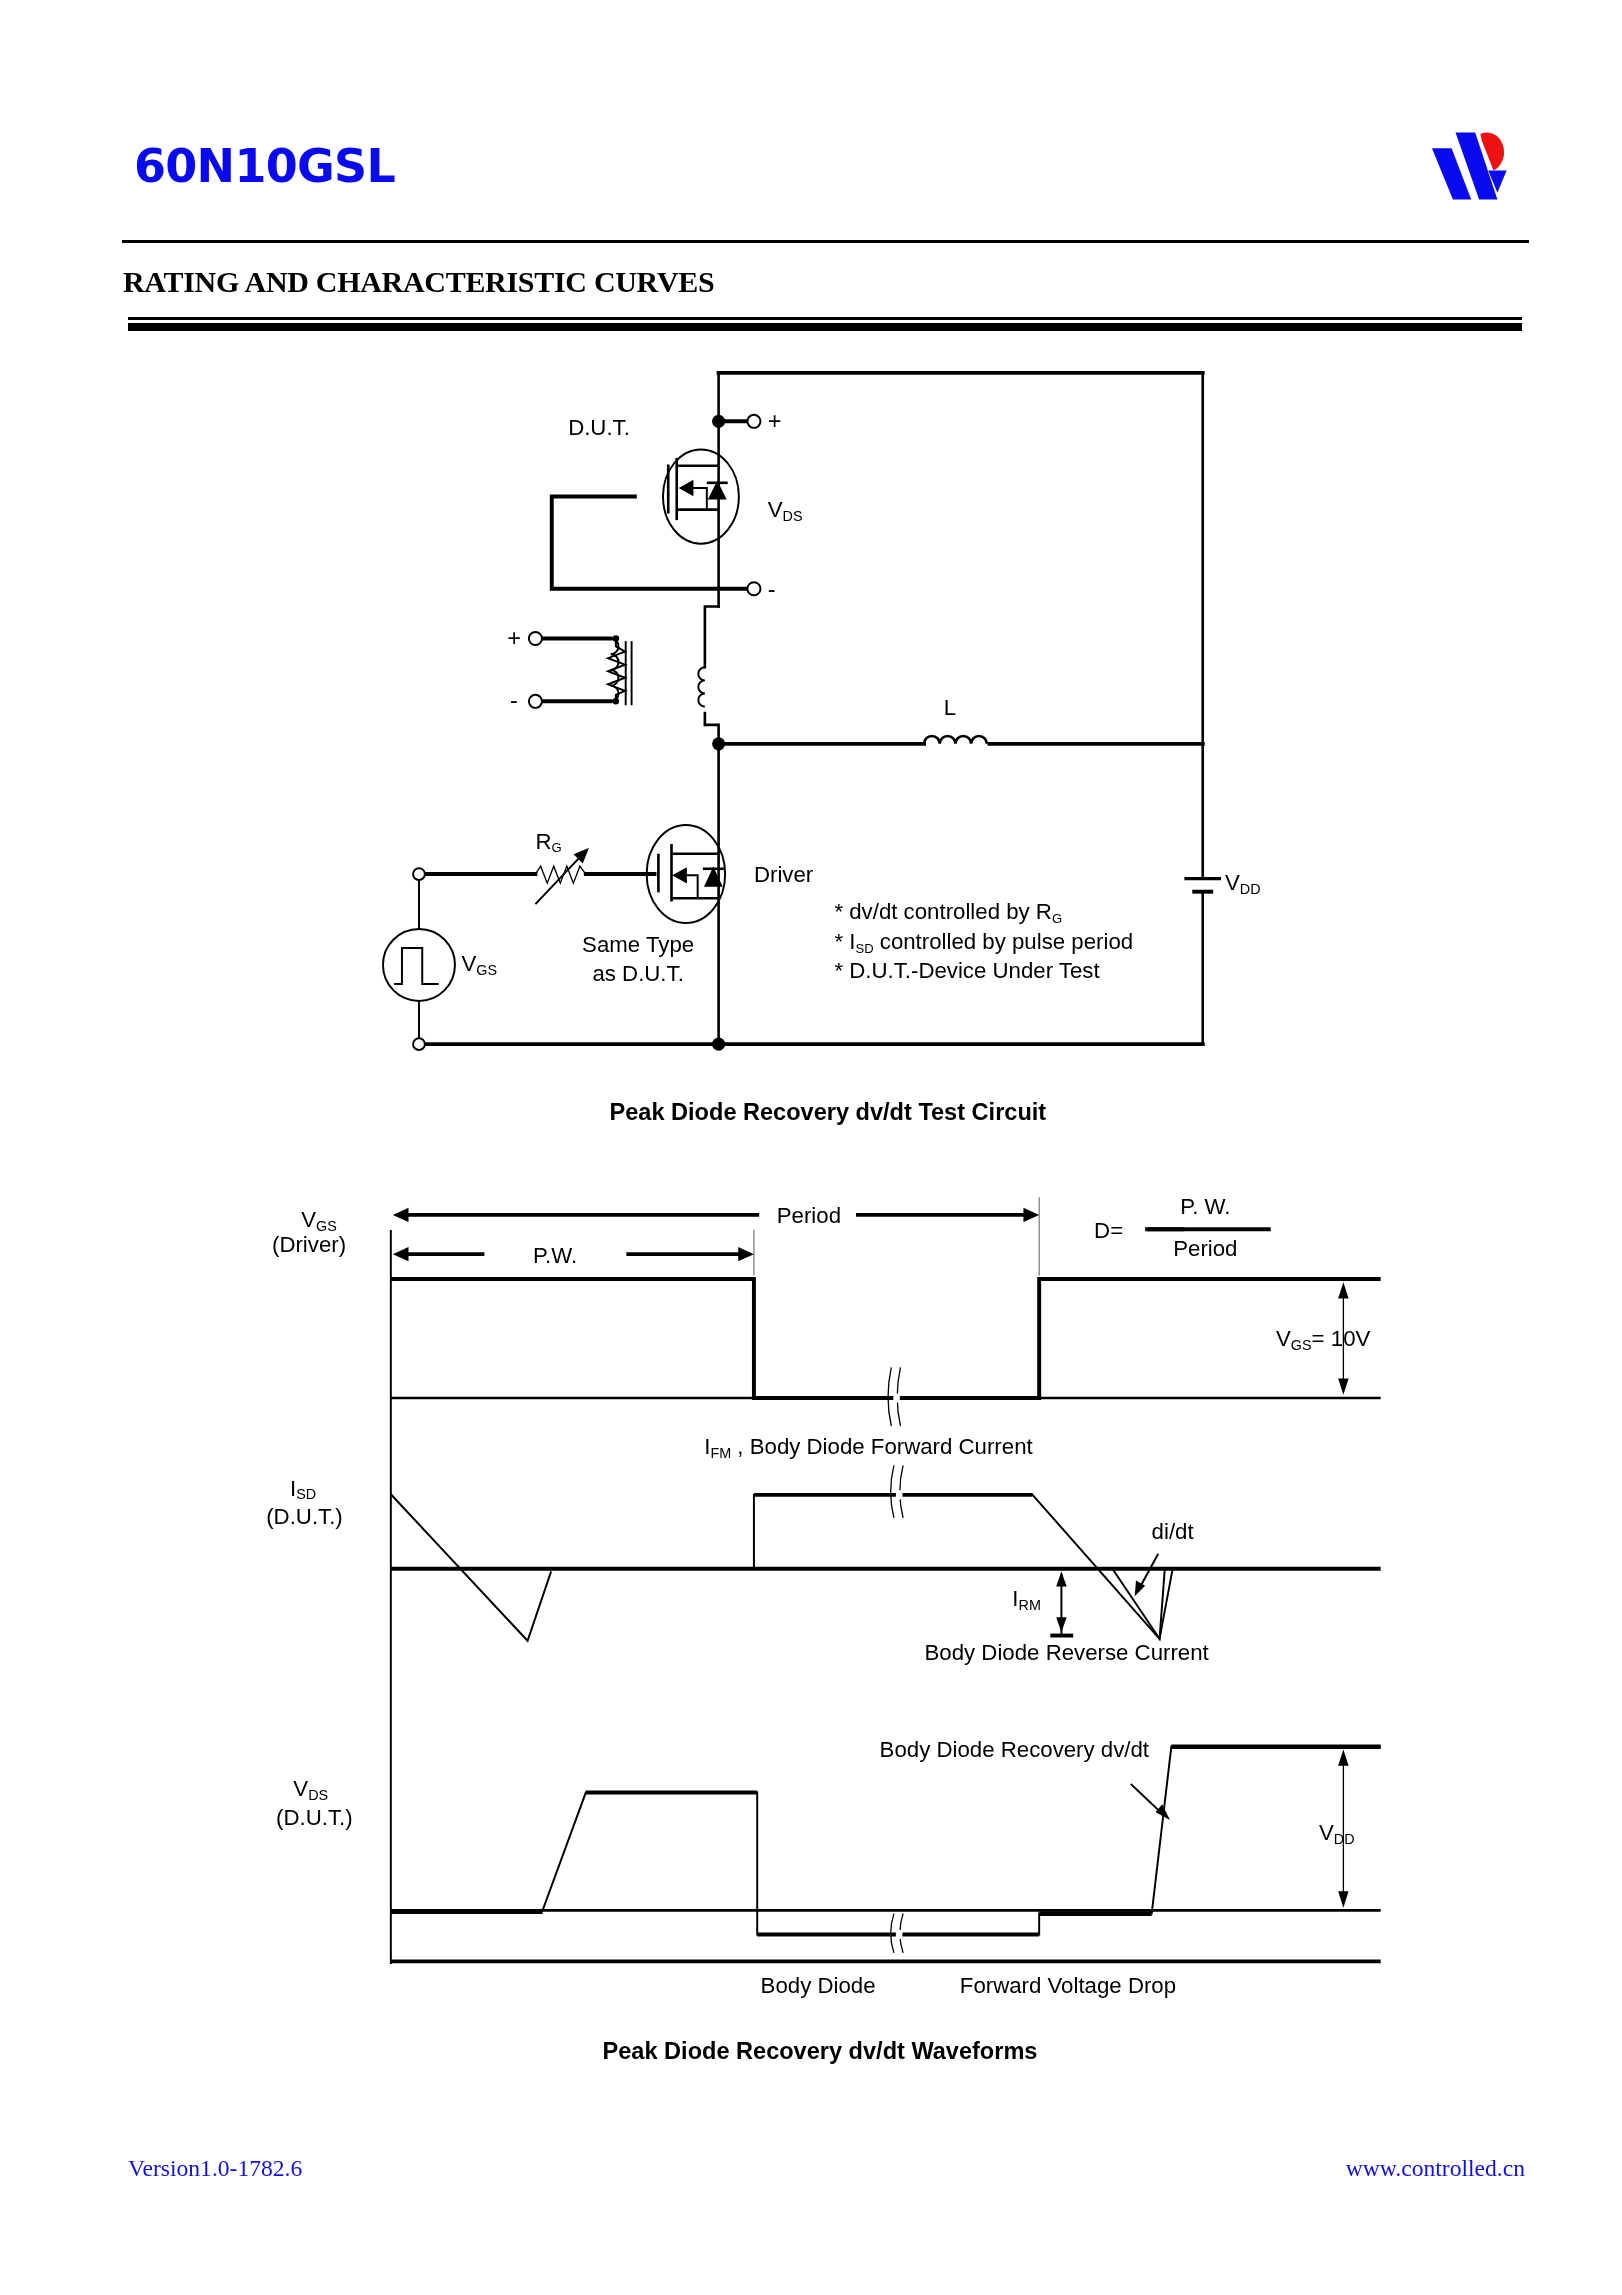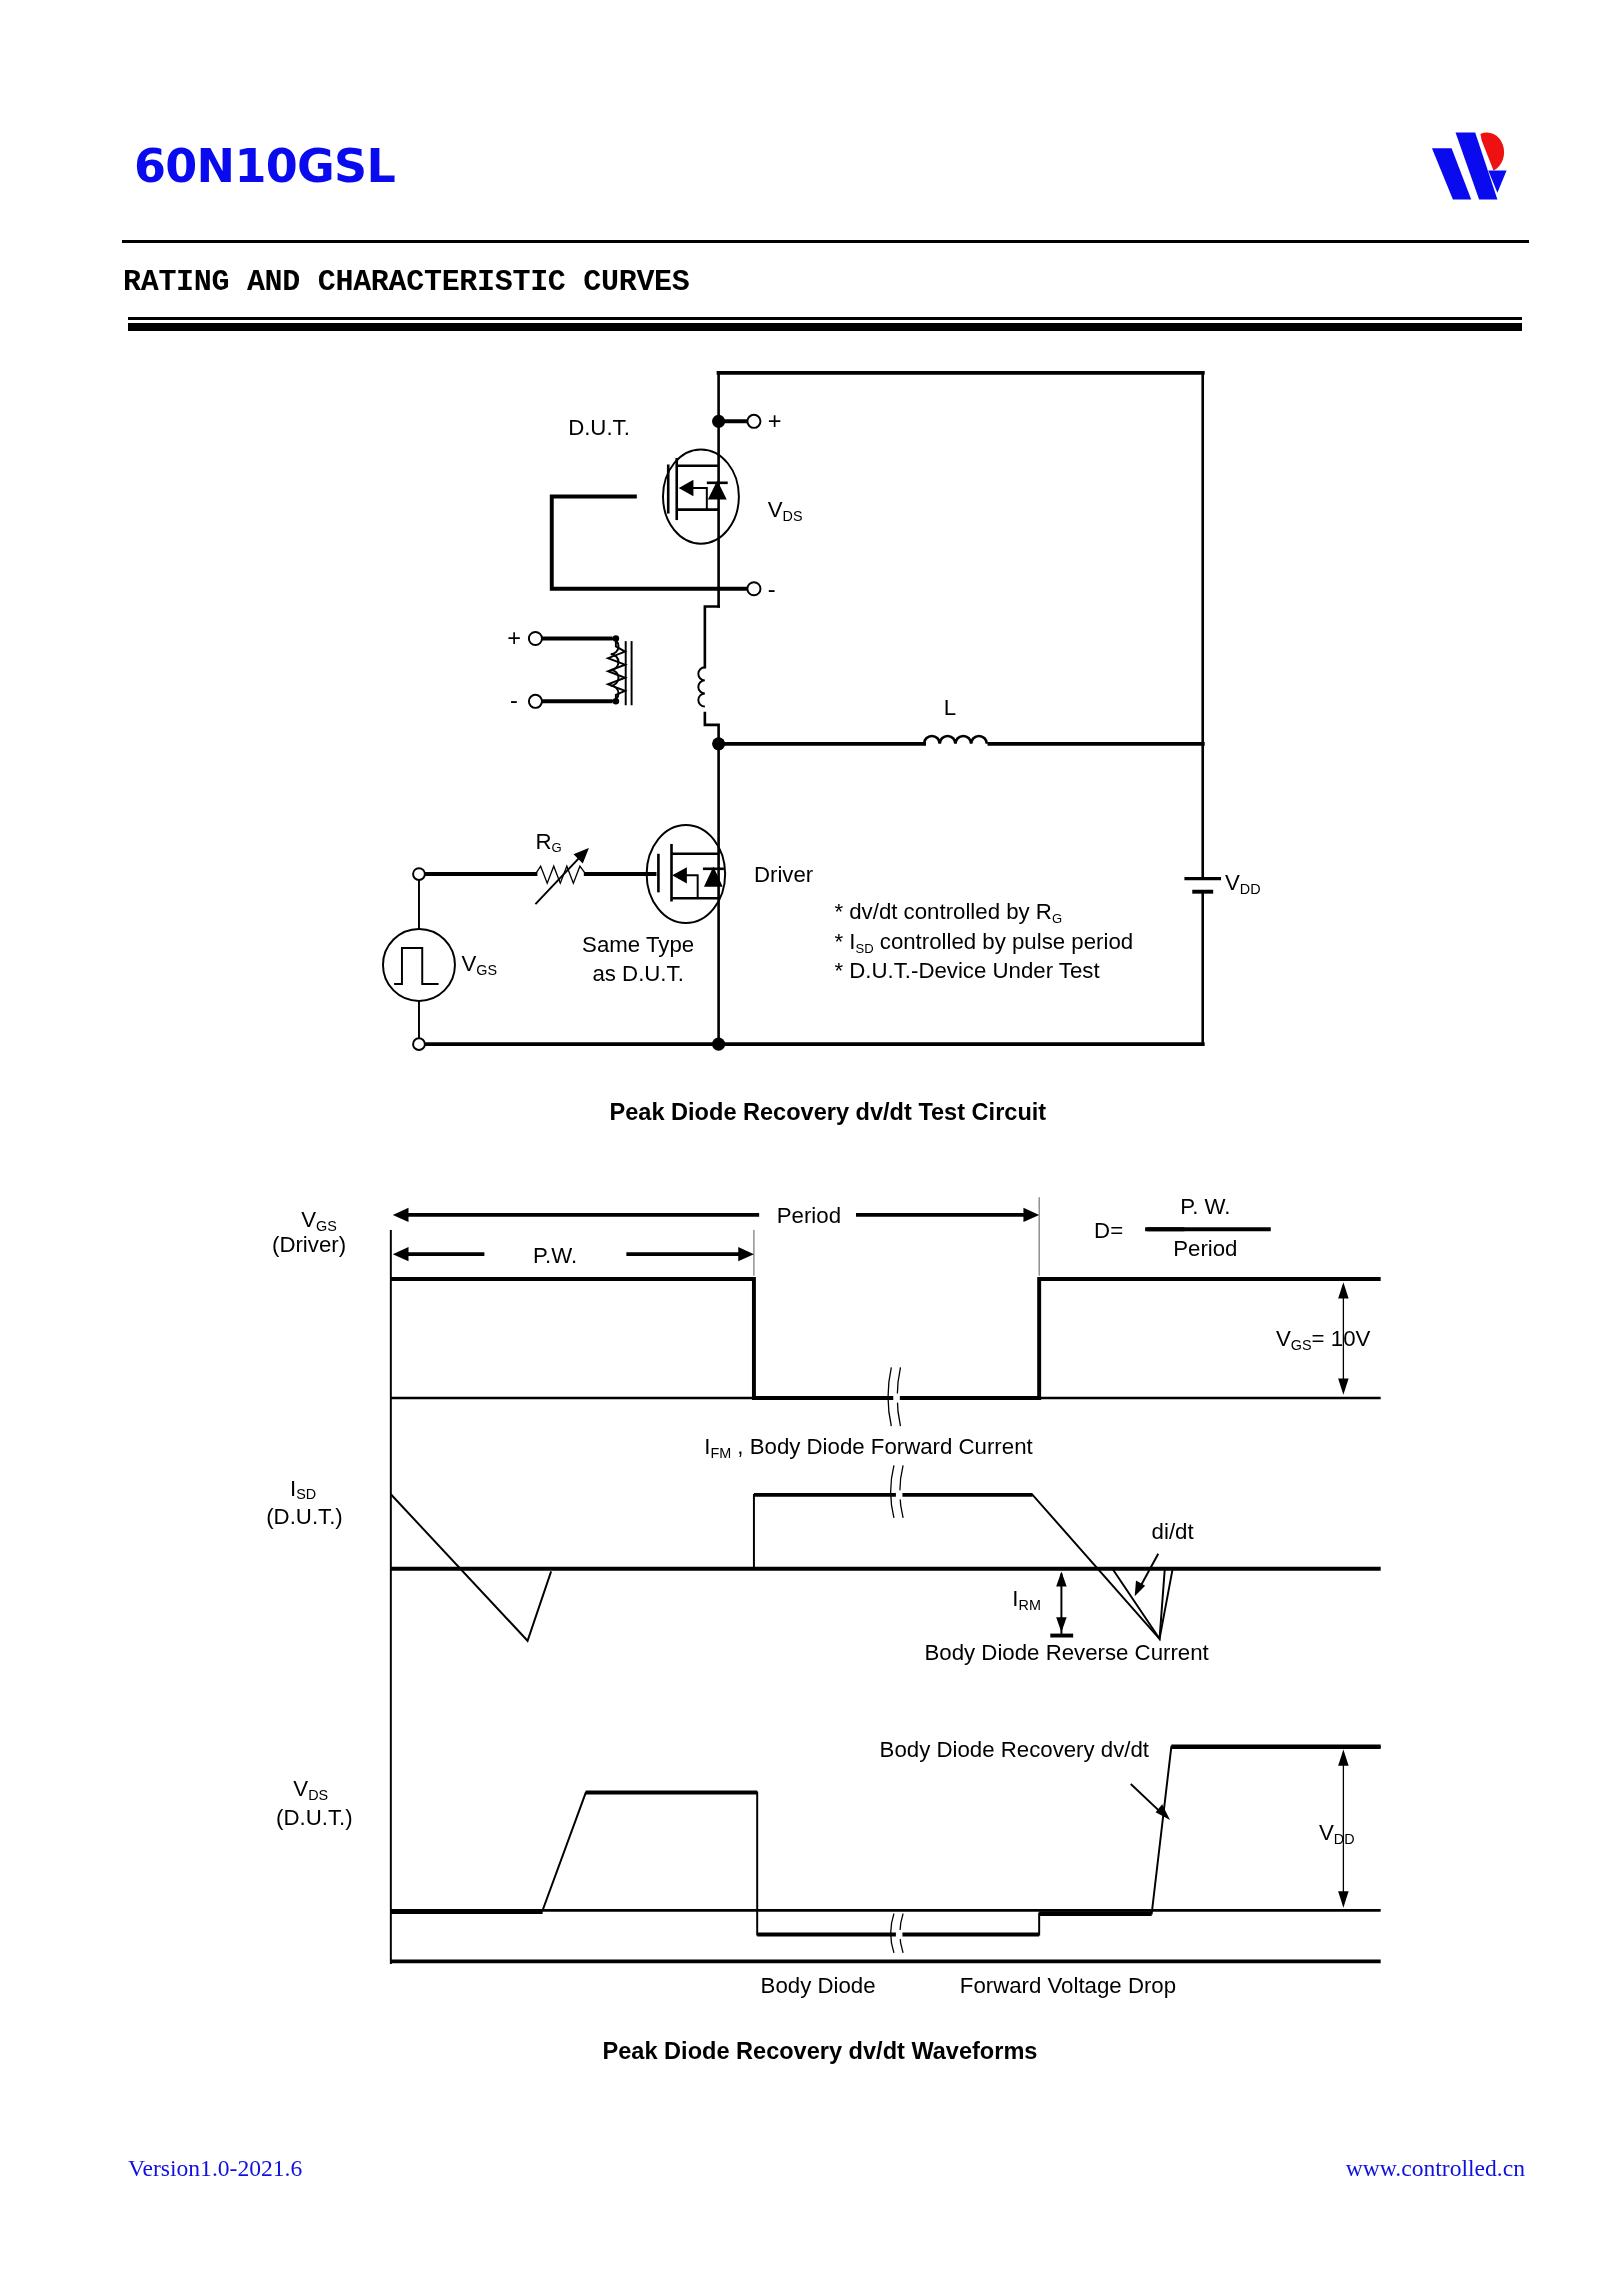--- a/index.html
+++ b/index.html
@@ -1,21 +1,21 @@
 <!DOCTYPE html>
 <html style="font-size:10.5px"><head>
 <meta charset="utf-8">
 <style>
   html, body { margin: 0; padding: 0; background: #ffffff; }
   body { width: 1623px; height: 2295px; position: relative; overflow: hidden; font-family: "Liberation Sans", sans-serif; color: #000; }
   .abs { position: absolute; }
   #doc-title { left: 134px; top: 139px; font-family: "DejaVu Sans", sans-serif; font-weight: bold; font-size: 46px; color: #0a0aee; letter-spacing: -0.7px; }
   #logo { left: 1420px; top: 130px; width: 92px; height: 72px; }
   #rule-top { left: 122px; top: 240px; width: 1407px; height: 2.6px; background: #000; }
-  #section-title { left: 123px; top: 265px; font-family: Liberation Mono, monospace; font-weight: bold; font-size: 30px; letter-spacing: -0.3px; }
+  #section-title { left: 123px; top: 265px; font-family: Liberation Serif, serif; font-weight: bold; font-size: 30px; letter-spacing: -0.3px; }
   #rule-double-1 { left: 128px; top: 317px; width: 1394px; height: 3.3px; background: #000; }
   #rule-double-2 { left: 128px; top: 323px; width: 1394px; height: 7.9px; background: #000; }
   svg text { font-family: "Liberation Sans", sans-serif; }
   #circuit, #waves { left: 0; top: 0; width: 1623px; height: 2295px; }
   .caption { font-family: "Liberation Sans", sans-serif; font-weight: bold; font-size: 36px; white-space: nowrap; }
   #footer-version { left: 128px; top: 2155px; font-family: "Liberation Serif", serif; font-size: 23.6px; color: #1010e0; }
   #footer-site { right: 98px; top: 2155px; font-family: "Liberation Serif", serif; font-size: 23.6px; color: #1010e0; }
 </style>
 </head>
 <body>
@@ -236,15 +236,15 @@
   <text x="1630" y="2538" font-size="34" text-anchor="middle">Body Diode Reverse Current</text>
 
   <text x="1550" y="2685" font-size="34" text-anchor="middle">Body Diode Recovery dv/dt</text>
   <text x="2043" y="2812" font-size="34" text-anchor="middle"><tspan>V</tspan><tspan font-size="22" dy="6">DD</tspan></text>
   <text x="1250" y="3047" font-size="34" text-anchor="middle">Body Diode</text>
   <text x="1632" y="3047" font-size="34" text-anchor="middle">Forward Voltage Drop</text>
 
   <text x="1253" y="3148" font-size="36" font-weight="bold" text-anchor="middle">Peak Diode Recovery dv/dt Waveforms</text>
 </svg>
 
-<div id="footer-version" class="abs">Version1.0-2021.6</div>
+<div id="footer-version" class="abs">Version1.0-1782.6</div>
 <div id="footer-site" class="abs">www.controlled.cn</div>
 
 
 </body></html>

